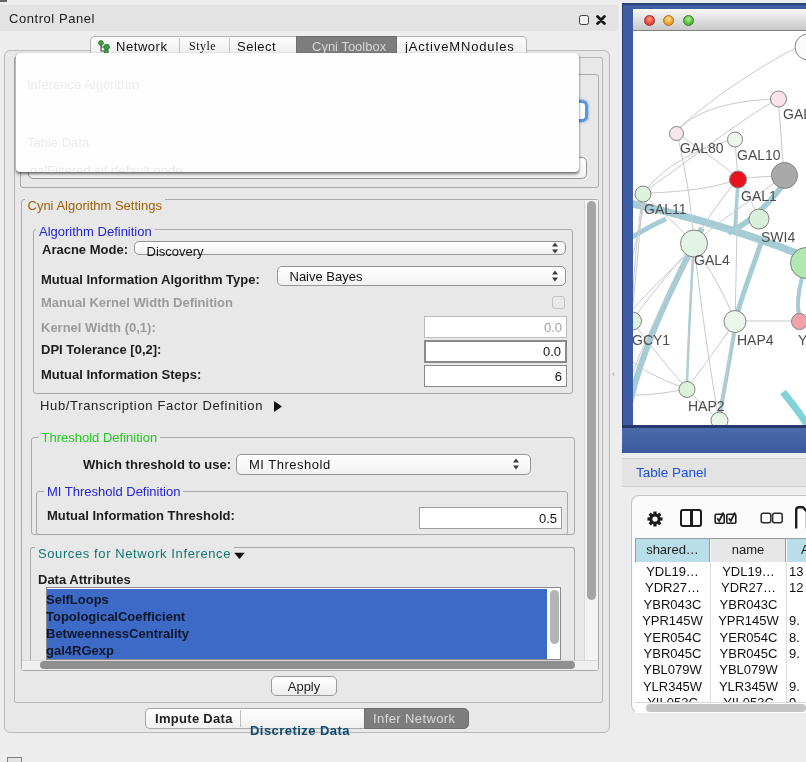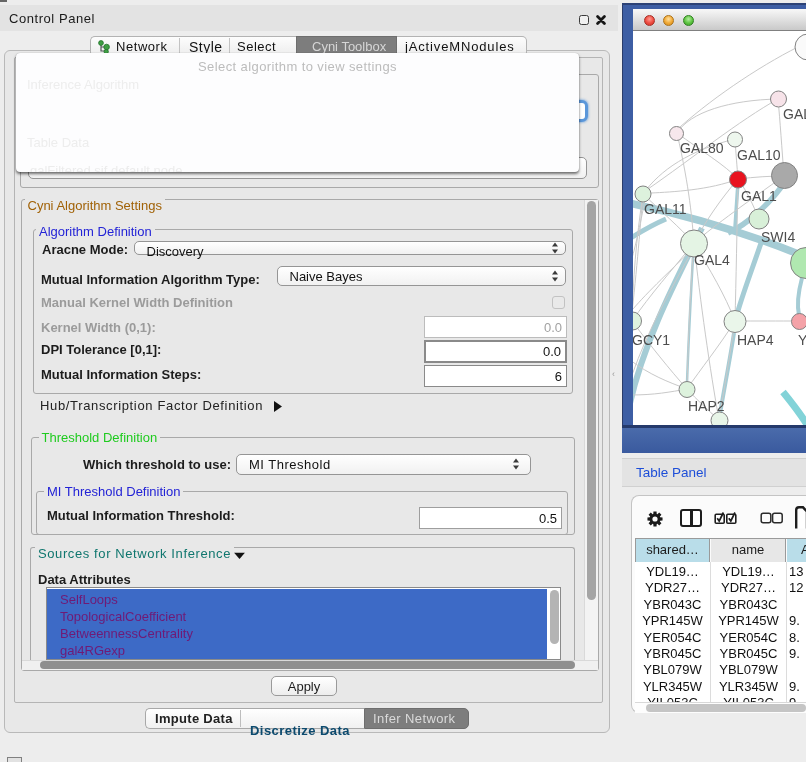--- a/index.html
+++ b/index.html
@@ -39,21 +39,21 @@
   <div class="abs" style="left:139px;top:2px;width:1px;height:17px;background:#c3c3c3;"></div>
   <div class="abs" style="left:206px;top:0;width:101px;height:21px;background:#7d7d7d;border:1px solid #6e6e6e;"></div>
   <div class="abs" style="left:307px;top:0;width:130px;height:21px;background:linear-gradient(#fdfdfd,#ececec);border:1px solid #b3b3b3;border-left:none;border-radius:0 5px 5px 0;"></div>
   <svg class="abs" style="left:8px;top:4px;" width="12" height="14" viewBox="0 0 12 14">
     <path d="M3 4 L3 11 L8 11 M3 7 L7 7" stroke="#55565a" stroke-width="1.2" fill="none"></path>
     <circle cx="3" cy="3" r="2.4" fill="#3f9e44" stroke="#21732a" stroke-width="0.8"></circle>
     <circle cx="8.6" cy="7" r="2.8" fill="#3f9e44" stroke="#21732a" stroke-width="0.8"></circle>
     <circle cx="8.2" cy="11.6" r="2.2" fill="#3f9e44" stroke="#21732a" stroke-width="0.8"></circle>
   </svg>
   <div class="abs" style="left:26px;top:3px;font-size:13px;color:#111;letter-spacing:0.55px;">Network</div>
-  <div class="abs" style="left:99px;top:3px;font-size:14px;color:#111;letter-spacing:0.5px;">Style</div>
+  <div class="abs" style="left:99px;top:3px;font-size:12px;color:#111;letter-spacing:0.5px;font-family:Liberation Serif, serif;">Style</div>
   <div class="abs" style="left:147px;top:3px;font-size:13px;color:#111;letter-spacing:0.5px;">Select</div>
   <div class="abs" style="left:222px;top:3px;font-size:13px;color:#d6d6d6;">Cyni Toolbox</div>
   <div class="abs" style="left:315px;top:3px;font-size:13px;color:#111;letter-spacing:0.85px;">jActiveMNodules</div>
 </div>
 
 <div class="group" style="left:20px;top:74px;width:579px;height:114px;"></div>
 <div class="combo" style="left:28px;top:157px;width:559px;height:22px;"></div>
 <div class="abs" style="left:300px;top:100px;width:288px;height:22px;border:3px solid #5b97da;border-radius:6px;background:#fff;box-shadow:0 0 2px 1px rgba(91,151,218,0.5);"></div>
 
 <div class="group" style="left:21px;top:199px;width:578px;height:472px;"></div>
@@ -79,21 +79,21 @@
     <div class="ctext">Naive Bayes</div>
     <div class="stepper"></div>
   </div>
 
 <div class="glbl" style="position:absolute;left:41px;top:295px;">Manual Kernel Width Definition</div>
 <div class="abs" style="left:552px;top:296px;width:13px;height:13px;background:#e9e9e9;border:1px solid #c2c2c2;border-radius:3px;"></div>
 
 <div class="glbl" style="position:absolute;left:41px;top:319.5px;">Kernel Width (0,1):</div>
 <div class="tfield" style="left:424px;top:316px;width:143px;height:22px;border:1px solid #bcbcbc;color:#a2a2a2;padding:3px 4px 0 0;">0.0</div>
 
-<div class="lbl" style="position:absolute;left:41px;top:341.5px;">DPI Tolerance [0,1]:</div>
+<div class="lbl" style="position:absolute;left:41px;top:341.5px;">DPI Tolerance [0,2]:</div>
 <div class="tfield" style="left:424px;top:340px;width:143px;height:23px;border:2px solid #8a8a8a;color:#111;padding:2px 4px 0 0;">0.0</div>
 
 <div class="lbl" style="position:absolute;left:41px;top:366.5px;">Mutual Information Steps:</div>
 <div class="tfield" style="left:424px;top:365px;width:143px;height:22px;border:1px solid #8a8a8a;color:#111;padding:3px 4px 0 0;">6</div>
 
 <div class="abs" style="left:40px;top:398px;font-size:13px;color:#222;letter-spacing:0.65px;">Hub/Transcription Factor Definition</div>
 <svg class="abs" style="left:272px;top:400px;" width="12" height="13" viewBox="0 0 12 13">
     <path d="M2 1 L10 6.5 L2 12 Z" fill="#111"></path>
   </svg>
 
@@ -114,21 +114,21 @@
 
 <div class="abs" style="left:30px;top:547px;width:545px;height:113px;border:1px solid #a9a9a9;border-bottom:none;border-radius:3px 3px 0 0;"></div>
 <div class="gtitle" style="left:35px;top:546px;color:#0f766e;letter-spacing:0.6px;">Sources for Network Inference</div>
 <svg class="abs" style="left:233px;top:550.5px;" width="13" height="9" viewBox="0 0 14 10">
     <path d="M1 2 L13 2 L7 9 Z" fill="#111"></path>
   </svg>
 <div class="lbl" style="position:absolute;left:38px;top:571.5px;">Data Attributes</div>
 
 <div class="abs" style="left:46px;top:587px;width:515px;height:73px;background:#fff;border:1px solid #8a8a8a;"></div>
 <div class="abs" style="left:47px;top:589px;width:500px;height:70px;background:#3d6ac6;"></div>
-<div class="abs" style="left:60px;top:590.5px;font-size:13px;color:#701a75;line-height:17.1px;white-space:pre;">SelfLoops
+<div class="abs" style="left:46px;top:590.5px;font-size:13px;color:#0f172a;line-height:17.1px;white-space:pre;font-weight:bold;">SelfLoops
 TopologicalCoefficient
 BetweennessCentrality
 gal4RGexp</div>
 <div class="abs" style="left:549.5px;top:590px;width:9px;height:54px;background:#b4b4b4;border-radius:4.5px;"></div>
 
 <div class="abs" style="left:271px;top:676px;width:66px;height:20px;background:linear-gradient(#ffffff,#ededed);border:1px solid #9a9a9a;border-radius:5px;text-align:center;font-size:13px;color:#1c1c1c;padding-top:2px;">Apply</div>
 
 <div class="abs" id="bottabs" style="left:145px;top:708px;height:21px;">
   <div class="abs" style="left:0;top:0;width:219px;height:21px;background:linear-gradient(#ffffff,#f0f0f0);border:1px solid #a8a8a8;border-right:none;border-radius:5px 0 0 5px;"></div>
   <div class="abs" style="left:95px;top:2px;width:1px;height:17px;background:#bdbdbd;"></div>
@@ -139,21 +139,20 @@
 </div>
 
 <div class="abs" style="left:7px;top:757px;width:15px;height:8px;border:1.5px solid #808080;background:#e2e2e2;"></div>
 
 <div class="abs" style="left:612px;top:369px;font-size:9px;color:#999;">‹</div>
 
 <div class="abs" id="popup" style="left:16px;top:53px;width:563px;height:119px;background:#fdfdfe;border-radius:4px;box-shadow:0 2px 3px rgba(0,0,0,0.55), 0 0 1px rgba(0,0,0,0.3);overflow:hidden;">
   <div class="abs" style="left:11px;top:24px;font-size:13px;color:#ededed;">Inference Algorithm</div>
   <div class="abs" style="left:11px;top:82px;font-size:13px;color:#ededed;">Table Data</div>
   <div class="abs" style="left:14px;top:110px;font-size:13px;color:#ececec;">galFiltered.sif default node</div>
-  <div class="abs" style="left:0;top:6px;width:100%;text-align:center;font-size:13px;color:#bcbcbc;letter-spacing:0.4px;">Select algorithm to view settings</div>
 </div>
 
 <div class="abs" id="netwin" style="left:622px;top:3px;width:184px;height:450px;background:#3d5ea4;border-left:1px solid #2a3c6a;"></div>
 <div class="abs" style="left:622px;top:3px;width:184px;height:2px;background:#2c4276;"></div>
 <div class="abs" style="left:622px;top:425px;width:184px;height:3px;background:#253a6b;"></div>
 <div class="abs" style="left:622px;top:428px;width:184px;height:25px;background:linear-gradient(#4a6bab,#3a5a9e);"></div>
 
 <div class="abs" style="left:633px;top:9px;width:173px;height:22px;background:linear-gradient(#f8f8f8,#c9c9c9);border-bottom:1px solid #808080;"></div>
 <div class="abs" style="left:643.5px;top:15px;width:11px;height:11px;border-radius:50%;background:radial-gradient(circle at 50% 35%, #ff9a90 0%, #ee4b40 55%, #d03428 100%);border:0.5px solid #a52e24;"></div>
 <div class="abs" style="left:663px;top:15px;width:11px;height:11px;border-radius:50%;background:radial-gradient(circle at 50% 35%, #ffe0a0 0%, #f0a833 55%, #d08a20 100%);border:0.5px solid #ad7218;"></div>

